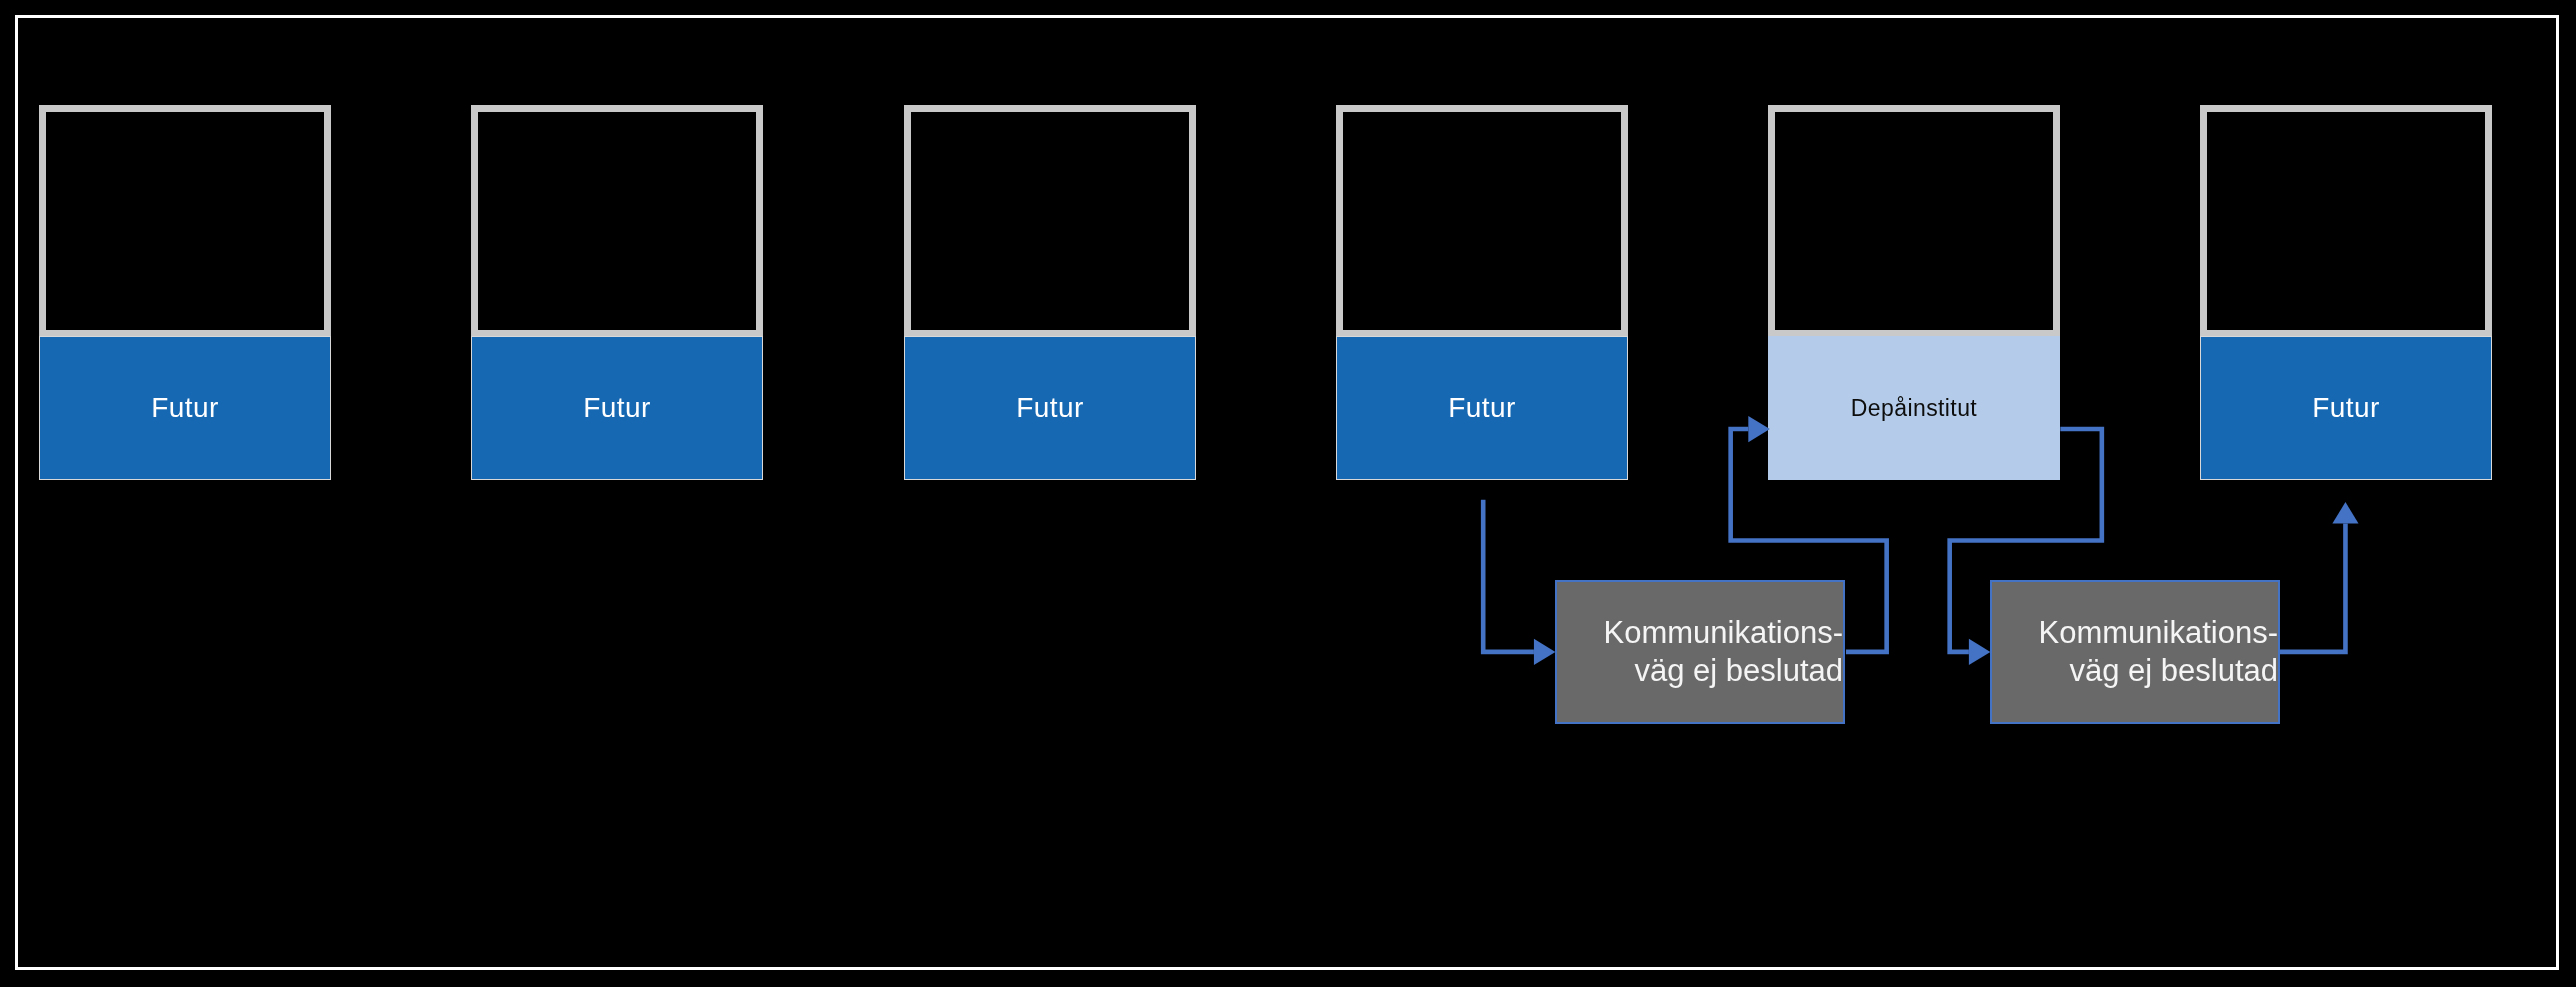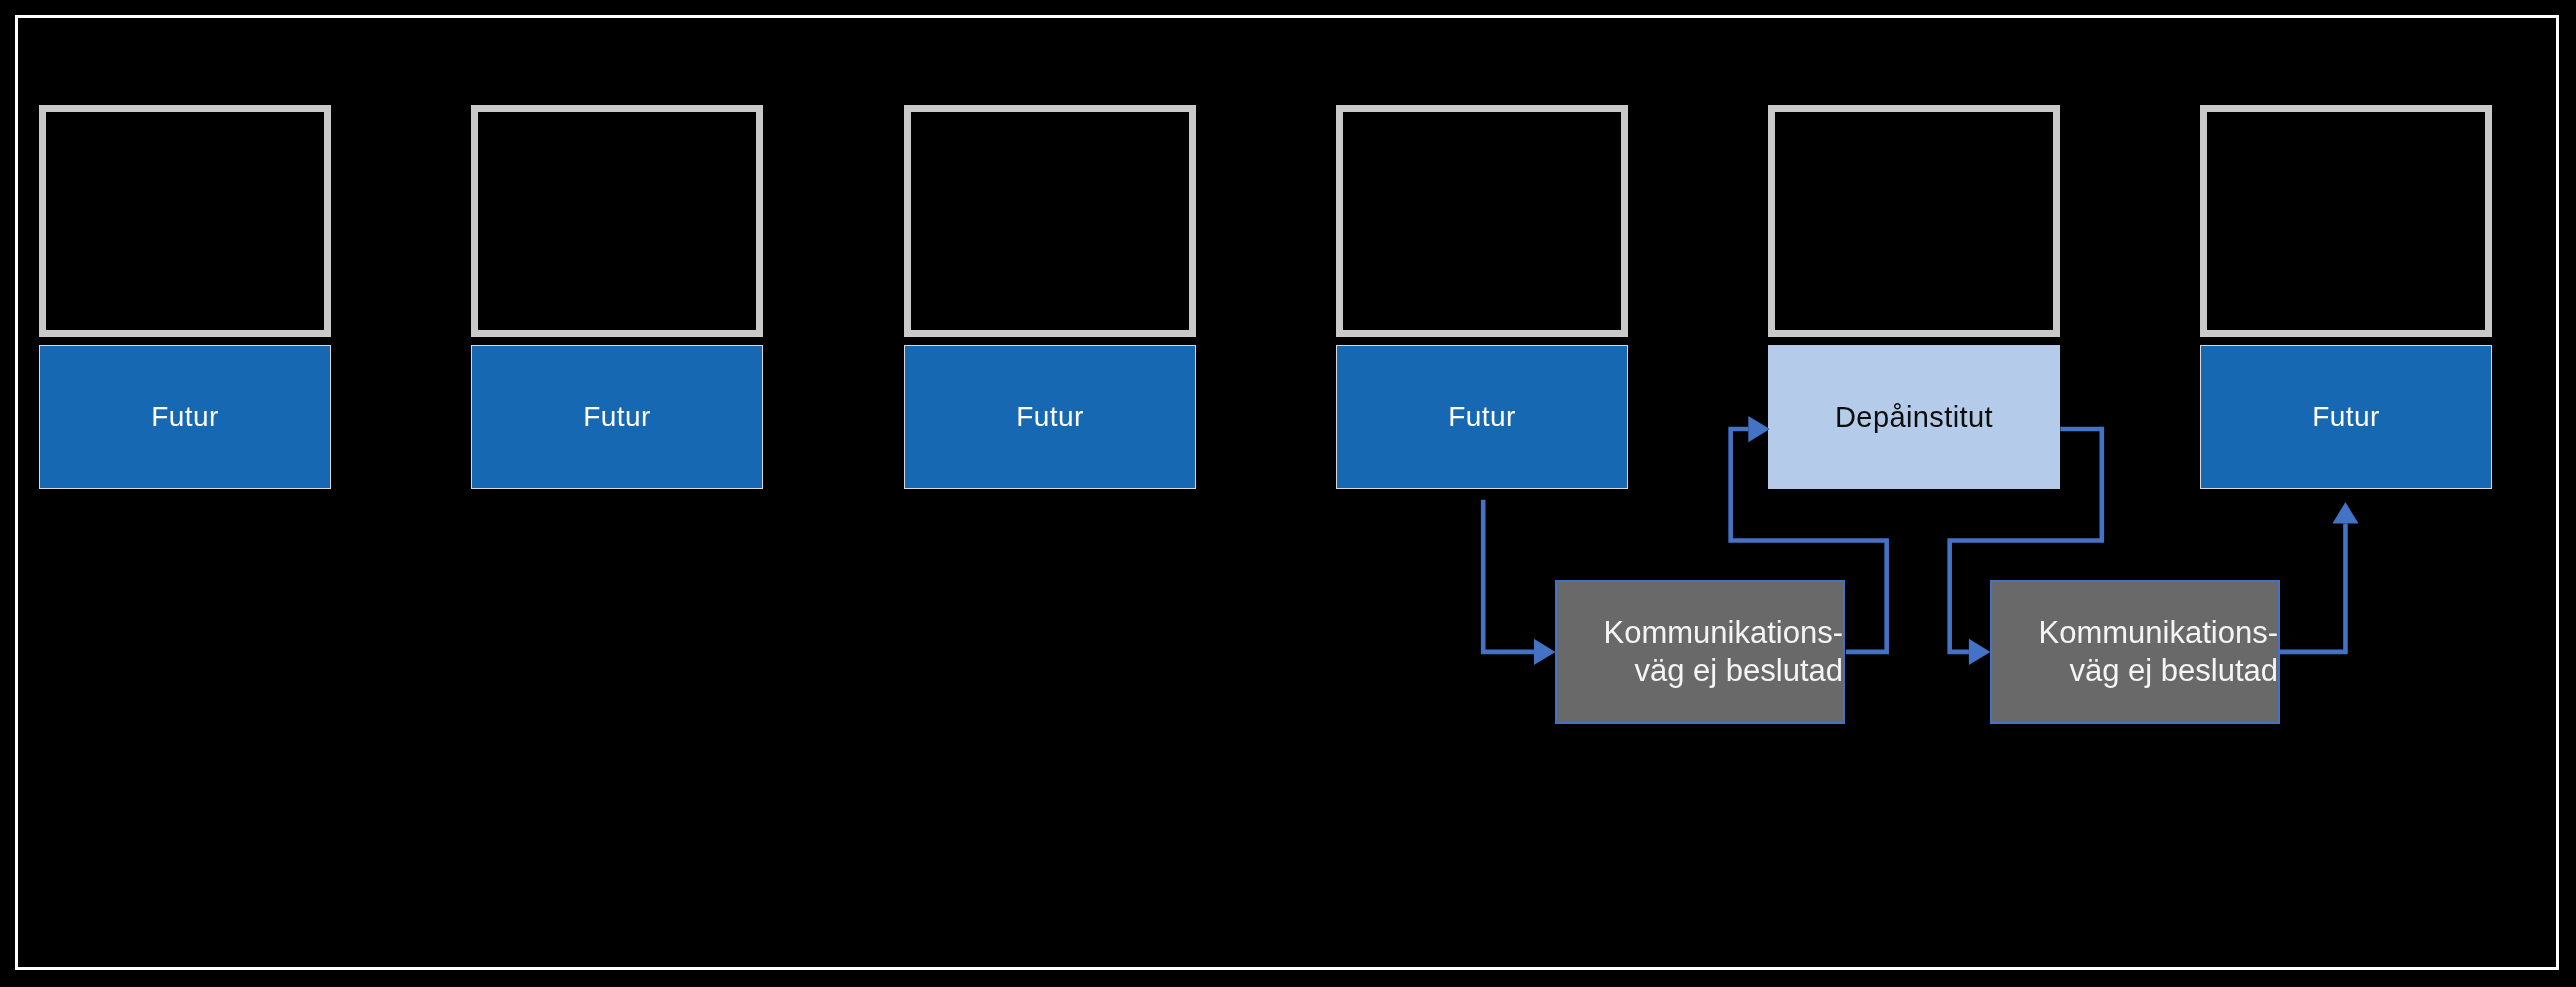--- a/index.html
+++ b/index.html
@@ -28,40 +28,40 @@
     position: absolute;
     top: 105px;
     width: 292px;
     height: 232px;
     border: 7px solid #c9c9c9;
     background: #000000;
     box-sizing: border-box;
   }
   .mid-box {
     position: absolute;
-    top: 345px;
+    top: 336px;
     width: 292px;
     height: 144px;
     box-sizing: border-box;
     border: 1.5px solid #d9d9d9;
     display: flex;
     align-items: center;
     justify-content: center;
     font-size: 28px;
     letter-spacing: 0.4px;
   }
   .mid-box.primary {
     background: #1668b3;
     color: #ffffff;
   }
   .mid-box.light {
     background: #b4cce9;
     color: #0d0d0d;
     border-color: #b4cce9;
-    font-size: 29px;
+    font-size: 23px;
   }
   .col-1 { left: 39px; }
   .col-2 { left: 471px; }
   .col-3 { left: 904px; }
   .col-4 { left: 1336px; }
   .col-5 { left: 1768px; }
   .col-6 { left: 2200px; }
   .gray-box {
     position: absolute;
     top: 580px;

